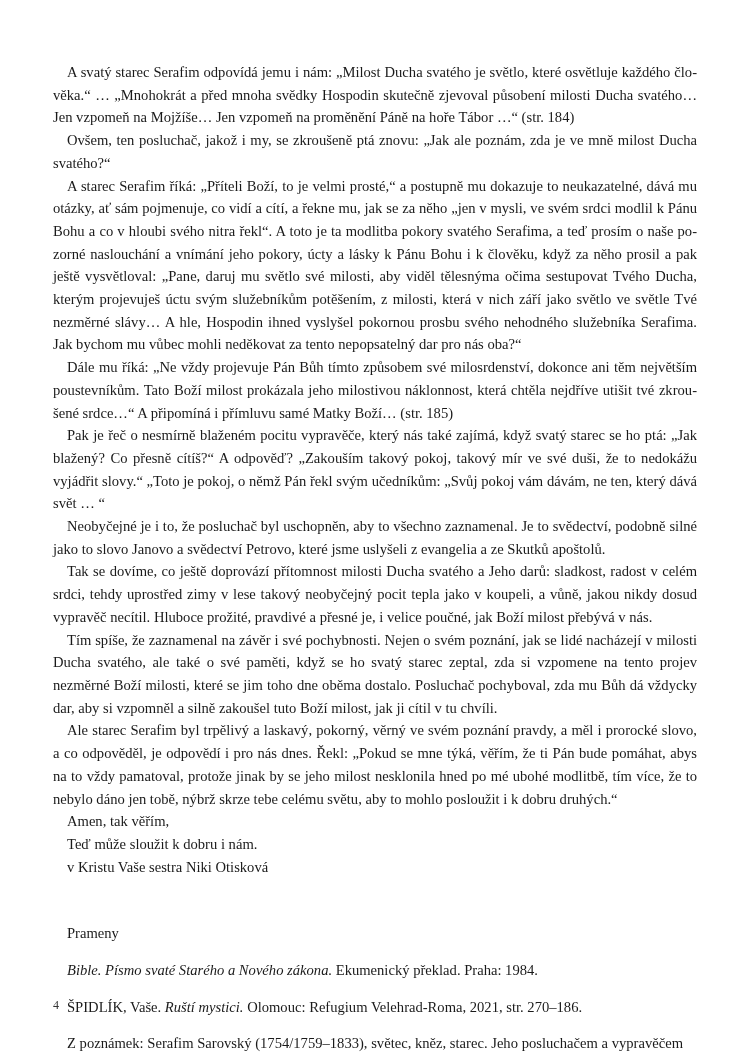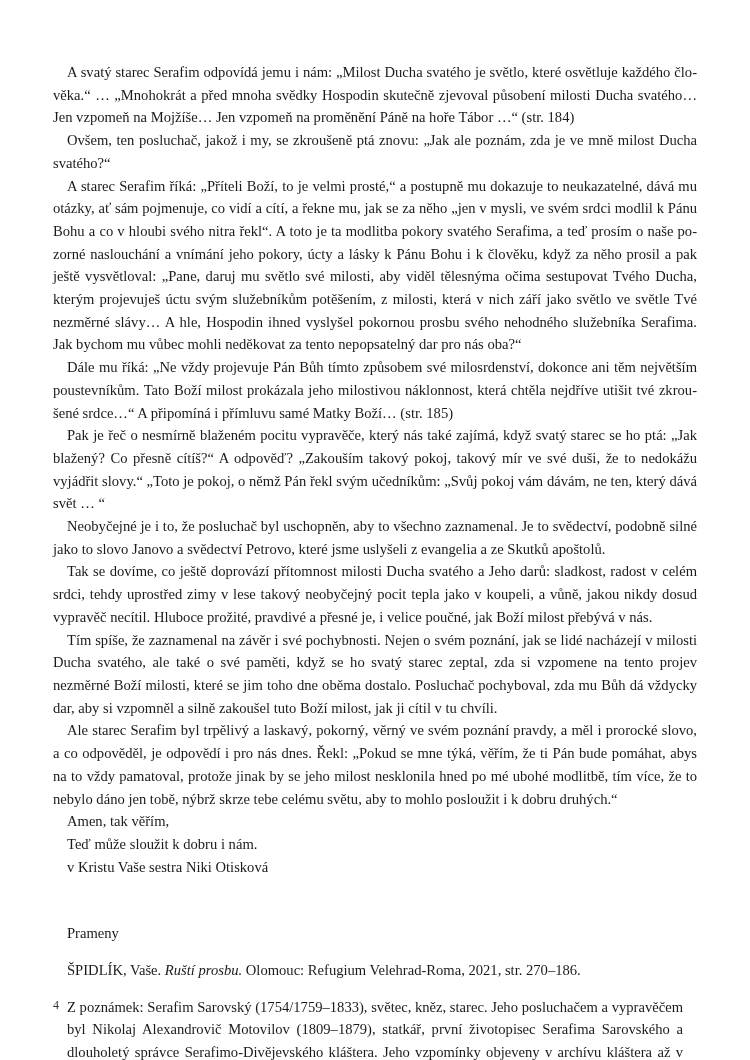--- a/index.html
+++ b/index.html
@@ -46,18 +46,19 @@
     <p>Tak se dovíme, co ještě doprovází přítomnost milosti Ducha svatého a Jeho darů: sladkost, radost v celém srdci, tehdy uprostřed zimy v lese takový neobyčejný pocit tepla jako v koupeli, a vůně, jakou nikdy dosud vypravěč necítil.  Hluboce prožité, pravdivé a přesné je, i velice poučné, jak Boží milost přebývá v nás.</p>
     <p>Tím spíše, že zaznamenal na závěr i své pochybnosti. Nejen o svém poznání, jak se lidé nacházejí v milosti Ducha svatého, ale také o své paměti, když se ho svatý starec zeptal, zda si vzpomene na tento projev nezměrné Boží milosti, které se jim toho dne oběma dostalo. Posluchač pochyboval, zda mu Bůh dá vždycky dar, aby si vzpomněl a silně zakoušel tuto Boží milost, jak ji cítil v tu chvíli.</p>
     <p>Ale starec Serafim byl trpělivý a laskavý, pokorný, věrný ve svém poznání pravdy, a měl i prorocké slovo, a co odpověděl, je odpovědí i pro nás dnes. Řekl: „Pokud se mne týká, věřím, že ti Pán bude pomáhat, abys na to vždy pamatoval, protože jinak by se jeho milost nesklonila hned po mé ubohé modlitbě, tím více, že to nebylo dáno jen tobě, nýbrž skrze tebe celému světu, aby to mohlo posloužit i k dobru druhých.“</p>
     <p>Amen, tak věřím,</p>
     <p>Teď může sloužit k dobru i nám.</p>
     <p class="sig">v Kristu Vaše sestra Niki Otisková</p>
   </div>
 
   <div class="sources">
     <p>Prameny</p>
-    <p class="src"><span>ŠPIDLÍK, Vaše. </span><em>Ruští prosbu.</em><span> Olomouc: Refugium Velehrad-Roma, 2021, str. 270–186.</span></p>
+    <p class="src"><em>Bible. Písmo svaté Starého a Nového zákona.</em><span> Ekumenický překlad. Praha: 1984.</span></p>
+    <p class="src"><span>ŠPIDLÍK, Vaše. </span><em>Ruští mystici.</em><span> Olomouc: Refugium Velehrad-Roma, 2021, str. 270–186.</span></p>
     <p class="note">Z poznámek: Serafim Sarovský (1754/1759–1833), světec, kněz, starec. Jeho posluchačem a vypravěčem byl Nikolaj Alexandrovič Motovilov (1809–1879), statkář, první životopisec Serafima Sarovského a dlouholetý správce Serafimo-Divějevského kláštera. Jeho vzpomínky objeveny v archívu kláštera až v roce 1902.</p>
   </div>
 </div>
 
 <div class="pagenum">4</div>
 
 </body></html>

